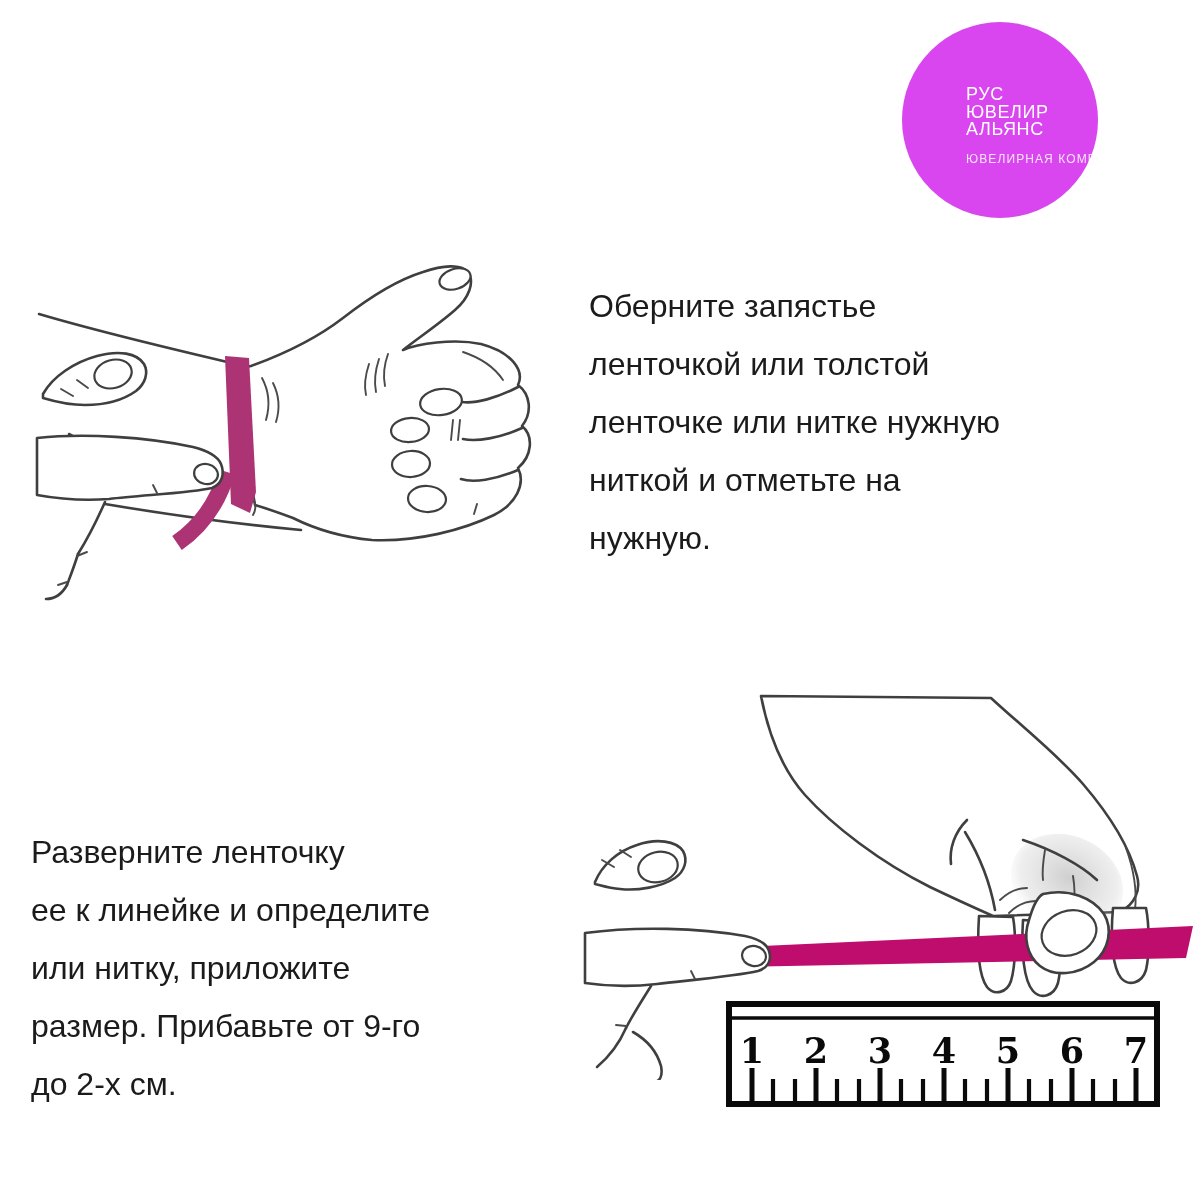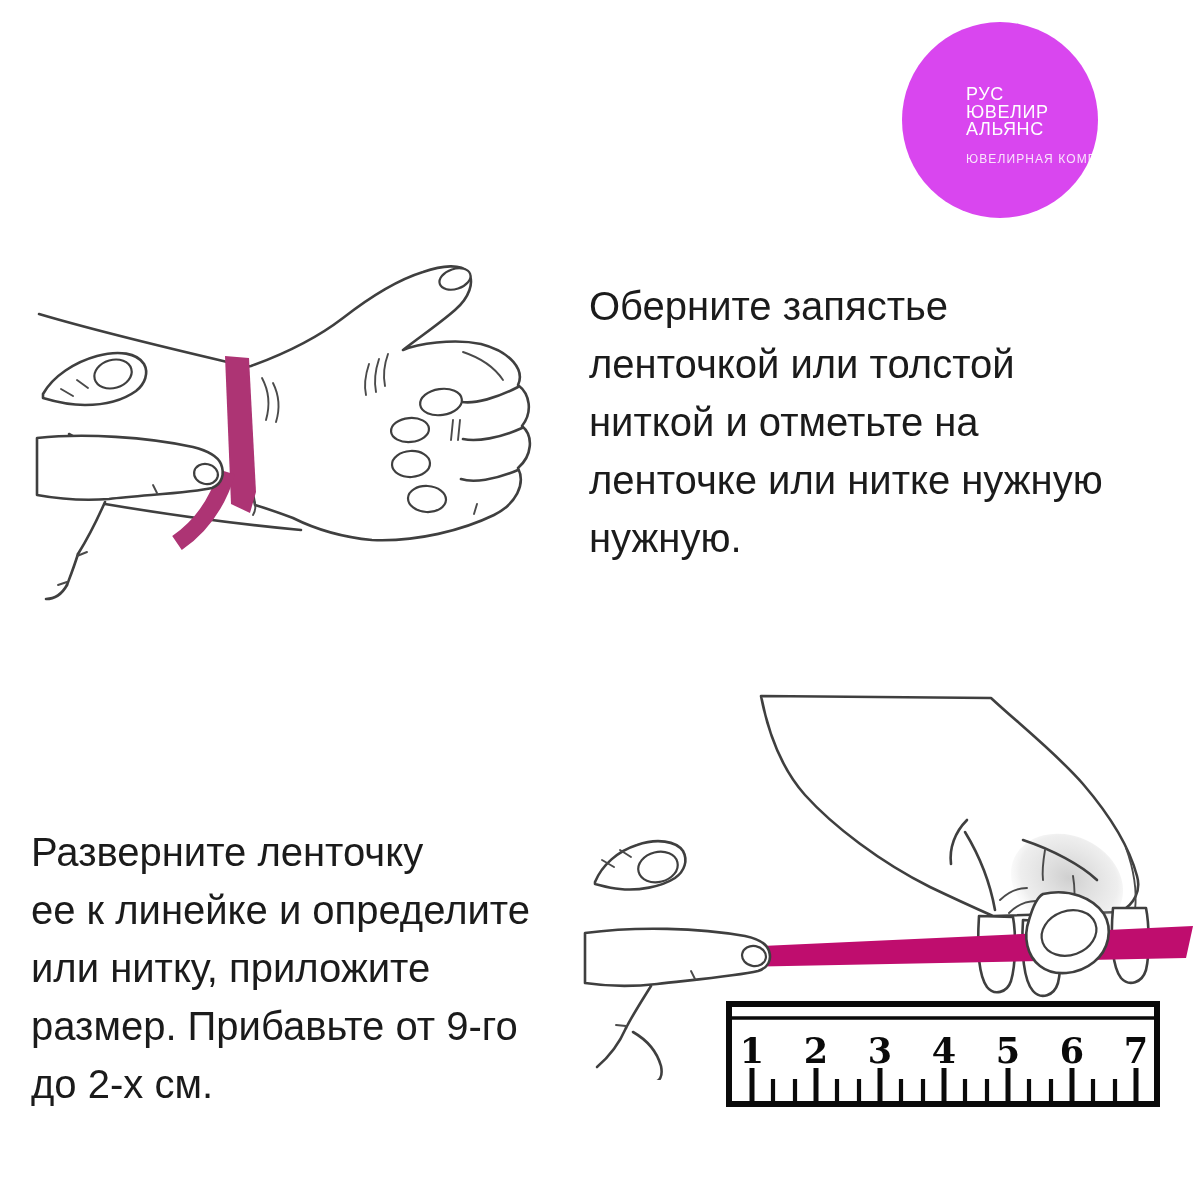--- a/index.html
+++ b/index.html
@@ -10,21 +10,21 @@
   .canvas{position:absolute;inset:0;}
   
   .logo{
     position:absolute;left:902px;top:22px;width:196px;height:196px;border-radius:50%;
     background:#d946ef;
   }
   .logo-text{position:absolute;left:64px;top:64px;color:#ffffff;}
   .logo-line{font-size:18px;line-height:17.5px;letter-spacing:0.6px;font-weight:400;}
   .logo-sub{margin-top:13px;font-size:12px;letter-spacing:1.1px;color:rgba(255,255,255,0.85);white-space:nowrap;}
   
-  .step-text{position:absolute;color:#1b1b1b;font-size:40px;line-height:58px;}
+  .step-text{position:absolute;color:#1b1b1b;font-size:32px;line-height:58px;}
   .step-text .tline{white-space:nowrap;}
   .step1{left:589px;top:277px;}
   .step2{left:31px;top:823px;}
   
   .illus1{position:absolute;left:25px;top:252px;width:540px;height:360px;}
   .illus2{position:absolute;left:575px;top:690px;width:625px;height:390px;}
   .ruler{position:absolute;left:726px;top:1001px;width:434px;height:106px;}
   .ruler text{font-family:"DejaVu Serif","Liberation Serif",serif;font-weight:700;font-size:35px;fill:#0a0a0a;}
   svg .ln{fill:none;stroke:#3f3f3f;stroke-width:2.6;stroke-linecap:round;stroke-linejoin:round;}
   svg .thin{fill:none;stroke:#4a4a4a;stroke-width:1.9;stroke-linecap:round;}
@@ -107,22 +107,22 @@
       <path class="ln" d="M 53,302 C 49,315 45,325 42,333"></path>
       <path class="thin" d="M 52,304 L 62,300"></path>
       <path class="thin" d="M 42,330 L 33,333"></path>
       <path class="ln" d="M 42,333 C 37,342 30,347 21,347"></path>
     </g>
   </svg>
 
   <div class="step-text step1">
     <div class="tline">Оберните запястье</div>
     <div class="tline">ленточкой или толстой</div>
+    <div class="tline">ленточке или нитке нужную</div>
     <div class="tline">ниткой и отметьте на</div>
-    <div class="tline">ленточке или нитке нужную</div>
     <div class="tline">нужную.</div>
   </div>
 
   <div class="step-text step2">
     <div class="tline">Разверните ленточку</div>
     <div class="tline">ее к линейке и определите</div>
     <div class="tline">или нитку, приложите</div>
     <div class="tline">размер. Прибавьте от 9-го</div>
     <div class="tline">до 2-х см.</div>
   </div>

